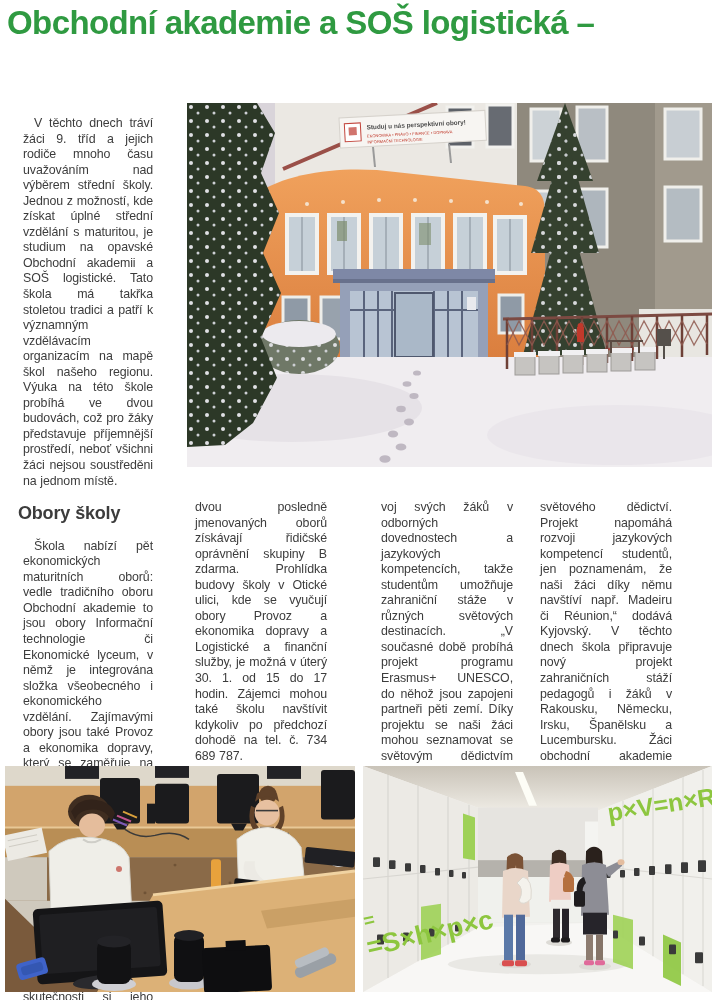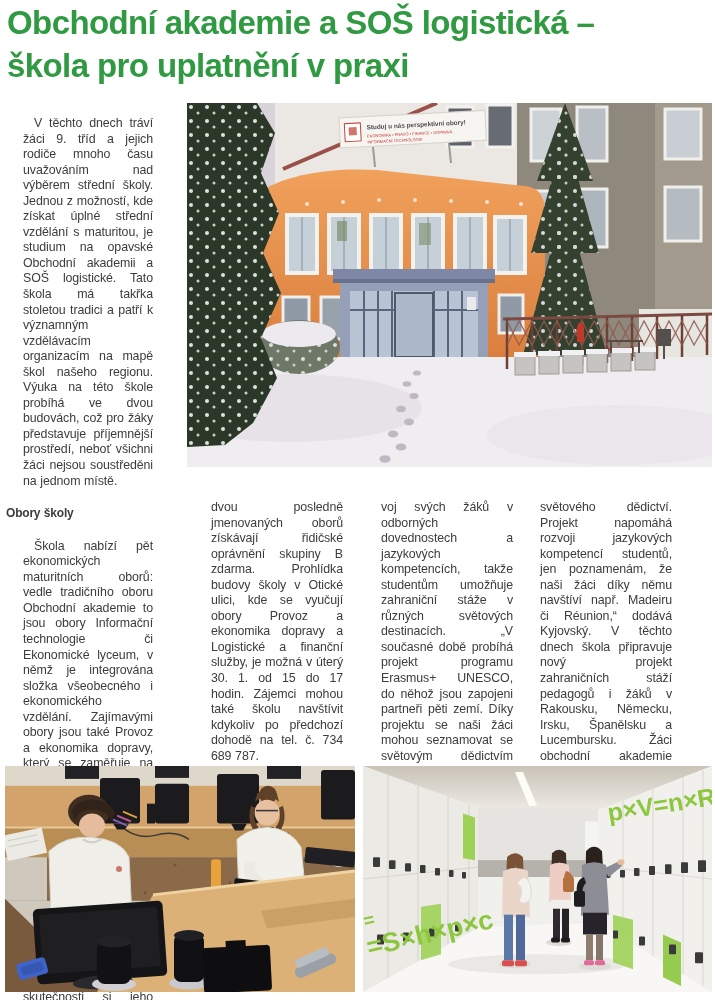--- a/index.html
+++ b/index.html
@@ -7,40 +7,39 @@
   body{font-family:"Liberation Sans","DejaVu Sans",sans-serif}
   .page{position:relative;width:715px;height:1000px;background:#fff;overflow:hidden}
   .headline{position:absolute;left:7px;top:1px;color:#2f9a41;font-weight:bold;
             font-size:33px;line-height:43px;letter-spacing:-0.6px}
   .headline .hl{display:block;white-space:nowrap}
   .col{position:absolute;width:166px;text-align:justify;font-size:12.4px;line-height:15.55px;
        color:#3c3c3c;letter-spacing:-0.1px;word-spacing:0.4px}
   .col p{margin:17px}
   .col p.indent{text-indent:11px}
   .col1{left:6px;top:99px;width:164px}
-  .col2{left:194px;top:483px}
+  .col2{left:178px;top:483px}
   .col3{left:364px;top:483px}
   .col4{left:523px;top:483px}
-  h2.small{font-size:12px;font-weight:bold;color:#3c3c3c;margin:7px 0 3px;letter-spacing:-0.2px;text-align:left}
+  h2.small{font-size:18px;font-weight:bold;color:#3c3c3c;margin:7px 12px 3px;letter-spacing:-0.2px;text-align:left}
   h2.mid{font-size:13.2px;font-weight:bold;color:#3c3c3c;margin:17px 0 13px;letter-spacing:-0.3px;text-align:left;white-space:nowrap}
   figure{position:absolute;overflow:hidden;background:#ddd}
   .photo-building{left:187px;top:103px;width:525px;height:364px}
   .photo-class{left:5px;top:766px;width:350px;height:226px}
   .photo-lockers{left:363px;top:766px;width:349px;height:226px}
   figure svg{display:block;width:100%;height:100%}
   svg text{font-family:"Liberation Sans","DejaVu Sans",sans-serif}
 </style>
 </head>
 <body>
 
 <div class="page">
 
   <h1 class="headline">
     <span class="hl">Obchodní akademie a SOŠ logistická –</span>
-    <span class="hl">škola pro uplatnění v praxi</span>
   </h1>
 
   <div class="col col1">
     <p class="indent">V těchto dnech tráví žáci 9. tříd a jejich rodiče mnoho času uvažováním nad výběrem střední školy. Jednou z možností, kde získat úplné střední vzdělání s maturitou, je studium na opavské Obchodní akademii a SOŠ logistické. Tato škola má takřka stoletou tradici a patří k významným vzdělávacím organizacím na mapě škol našeho regionu. Výuka na této škole probíhá ve dvou budovách, což pro žáky představuje příjemnější prostředí, neboť všichni žáci nejsou soustředěni na jednom místě.</p>
     <h2 class="small">Obory školy</h2>
     <p class="indent">Škola nabízí pět ekonomických maturitních oborů: vedle tradičního oboru Obchodní akademie to jsou obory Informační technologie či Ekonomické lyceum, v němž je integrována složka všeobecného i ekonomického vzdělání. Zajímavými obory jsou také Provoz a ekonomika dopravy, který se zaměřuje na oblast logistiky přepravy nákladů, skladování a zasilatelství, a Logistické a finanční služby se zaměřují na logistiku přepravy kusových zásilek, na bankovnictví a pojišťovnictví. Obor Logistické a finanční služby lze v našem regionu studovat pouze v Opavě, díky této skutečnosti si jeho absolventi nemusí příliš lámat hlavu s pozdějším pracovním uplatněním. Škola spolupracuje významnými logistickými firmami, v poslední době rozšířila síť spolupracujících společností o firmu ZOOT, za zmínku stojí i to, že žáci</p>
   </div>
 
   <figure class="photo-building">
     <svg viewBox="0 0 525 364" preserveAspectRatio="none" aria-hidden="true">

